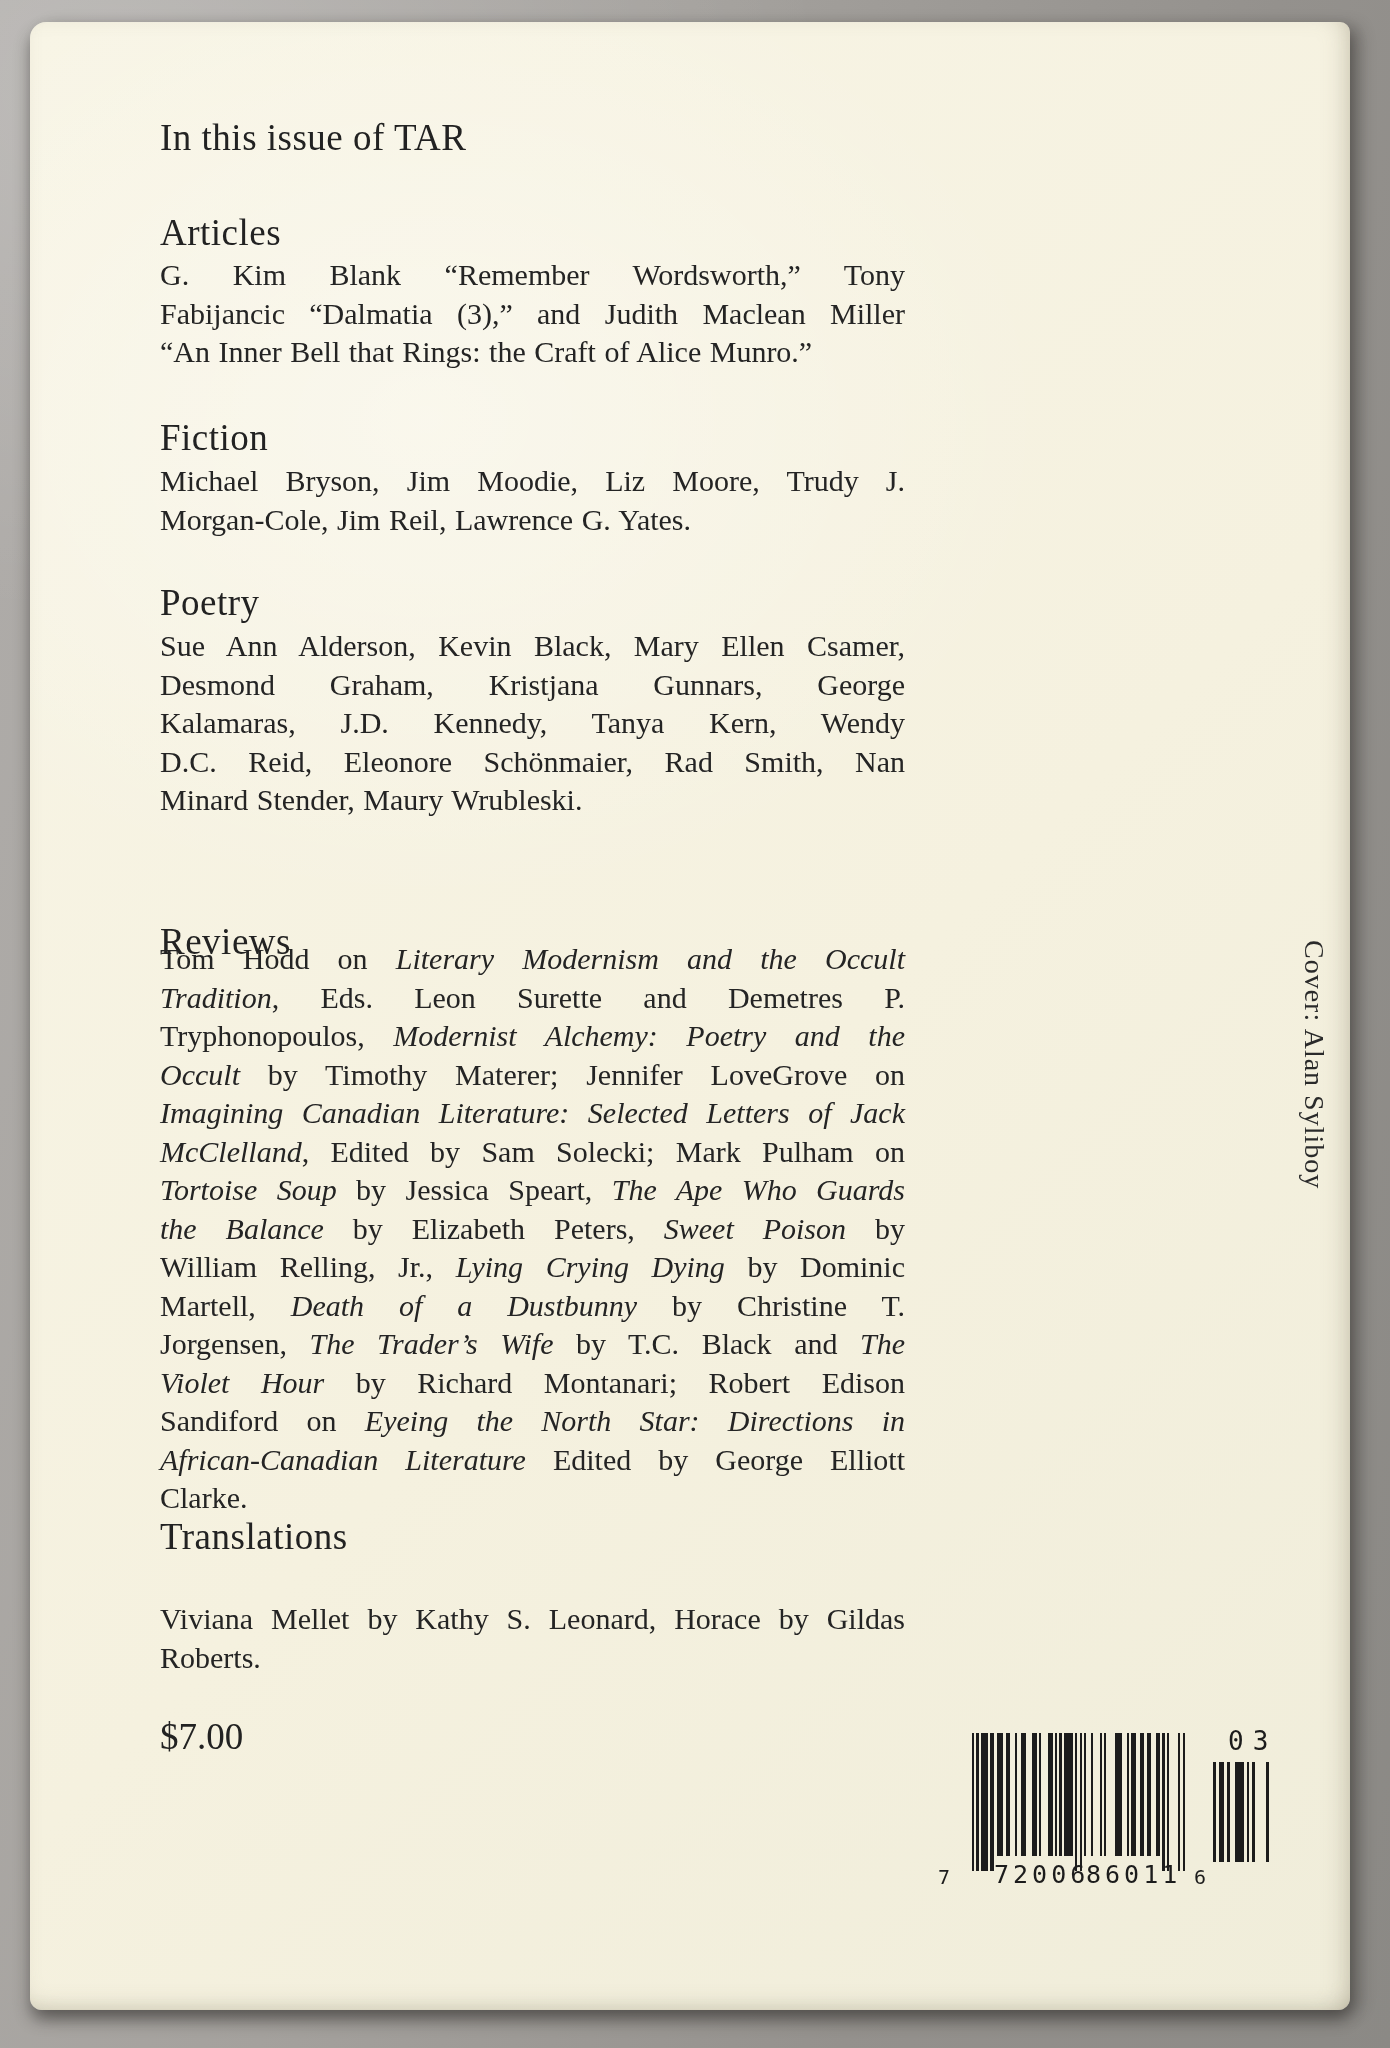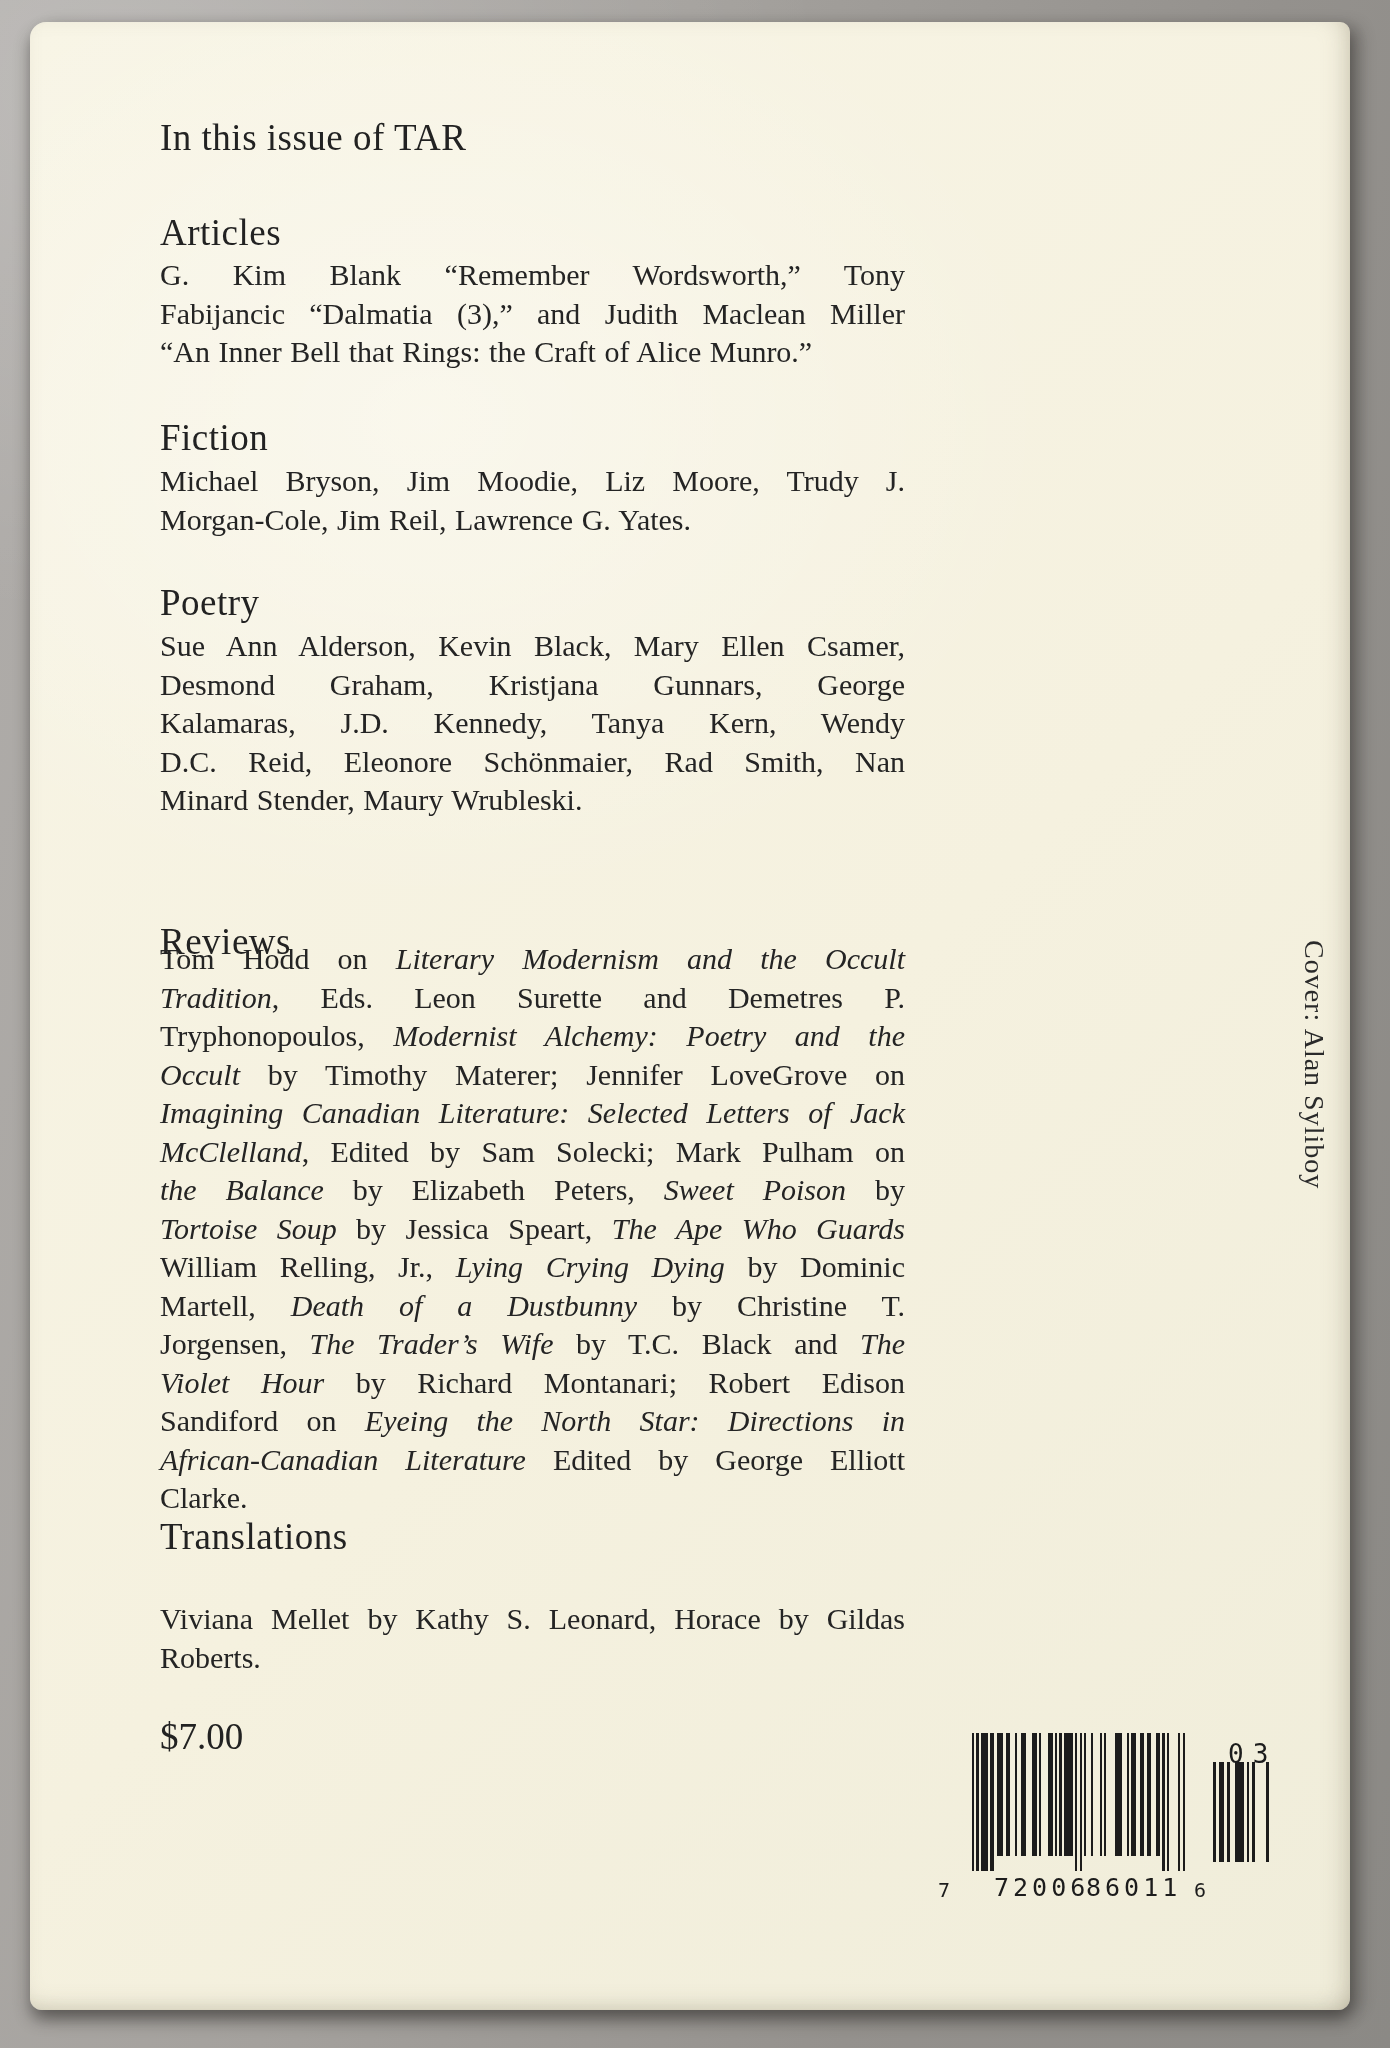--- a/index.html
+++ b/index.html
@@ -37,21 +37,21 @@
   .price{position:absolute;left:130px;top:1693px;font-size:37px;color:#222;}
   .credit{
     position:absolute;left:1268px;top:918px;height:330px;
     writing-mode:vertical-rl;font-size:28px;letter-spacing:1px;color:#2a2a2a;
   }
   .barcode{position:absolute;inset:0;}
   .bars-main{position:absolute;left:942px;top:1711px;width:214px;height:140px;}
   .bars-addon{position:absolute;left:1183px;top:1740px;width:58px;height:100px;}
   .bar{position:absolute;top:0;background:#1c1c1c;}
   .bc-digit,.bc-group,.addon-text{
-    position:absolute;font-family:"DejaVu Sans Mono", monospace;color:#1c1c1c;margin-top:13px;
+    position:absolute;font-family:"DejaVu Sans Mono", monospace;color:#1c1c1c;
   }
   .bc-digit{top:1843px;font-size:20px;}
   .bc-left{left:908px;}
   .bc-right{left:1164px;}
   .bc-group{top:1838px;font-size:25px;letter-spacing:4px;}
   .bc-g1{left:964px;}
   .bc-g2{left:1056px;}
   .addon-text{left:1198px;top:1704px;font-size:26px;letter-spacing:9px;}
 </style>
 </head>
@@ -81,22 +81,22 @@
           <div class="line last">Minard Stender, Maury Wrubleski.</div>
         </div>
         <div class="heading" style="top: 900px;">Reviews</div>
         <div class="sec-body" style="top: 918px;">
           <div class="line">Tom Hodd on <i>Literary Modernism and the Occult</i></div>
           <div class="line"><i>Tradition</i>, Eds. Leon Surette and Demetres P.</div>
           <div class="line">Tryphonopoulos, <i>Modernist Alchemy: Poetry and the</i></div>
           <div class="line"><i>Occult</i> by Timothy Materer; Jennifer LoveGrove on</div>
           <div class="line"><i>Imagining Canadian Literature: Selected Letters of Jack</i></div>
           <div class="line"><i>McClelland</i>, Edited by Sam Solecki; Mark Pulham on</div>
+          <div class="line"><i>Tortoise Soup</i> by Jessica Speart, <i>The Ape Who Guards</i></div>
           <div class="line"><i>the Balance</i> by Elizabeth Peters, <i>Sweet Poison</i> by</div>
-          <div class="line"><i>Tortoise Soup</i> by Jessica Speart, <i>The Ape Who Guards</i></div>
           <div class="line">William Relling, Jr., <i>Lying Crying Dying</i> by Dominic</div>
           <div class="line">Martell, <i>Death of a Dustbunny</i> by Christine T.</div>
           <div class="line">Jorgensen, <i>The Trader’s Wife</i> by T.C. Black and <i>The</i></div>
           <div class="line"><i>Violet Hour</i> by Richard Montanari; Robert Edison</div>
           <div class="line">Sandiford on <i>Eyeing the North Star: Directions in</i></div>
           <div class="line"><i>African-Canadian Literature</i> Edited by George Elliott</div>
           <div class="line last">Clarke.</div>
         </div>
         <div class="heading" style="top: 1495px;">Translations</div>
         <div class="sec-body" style="top: 1578px;">

